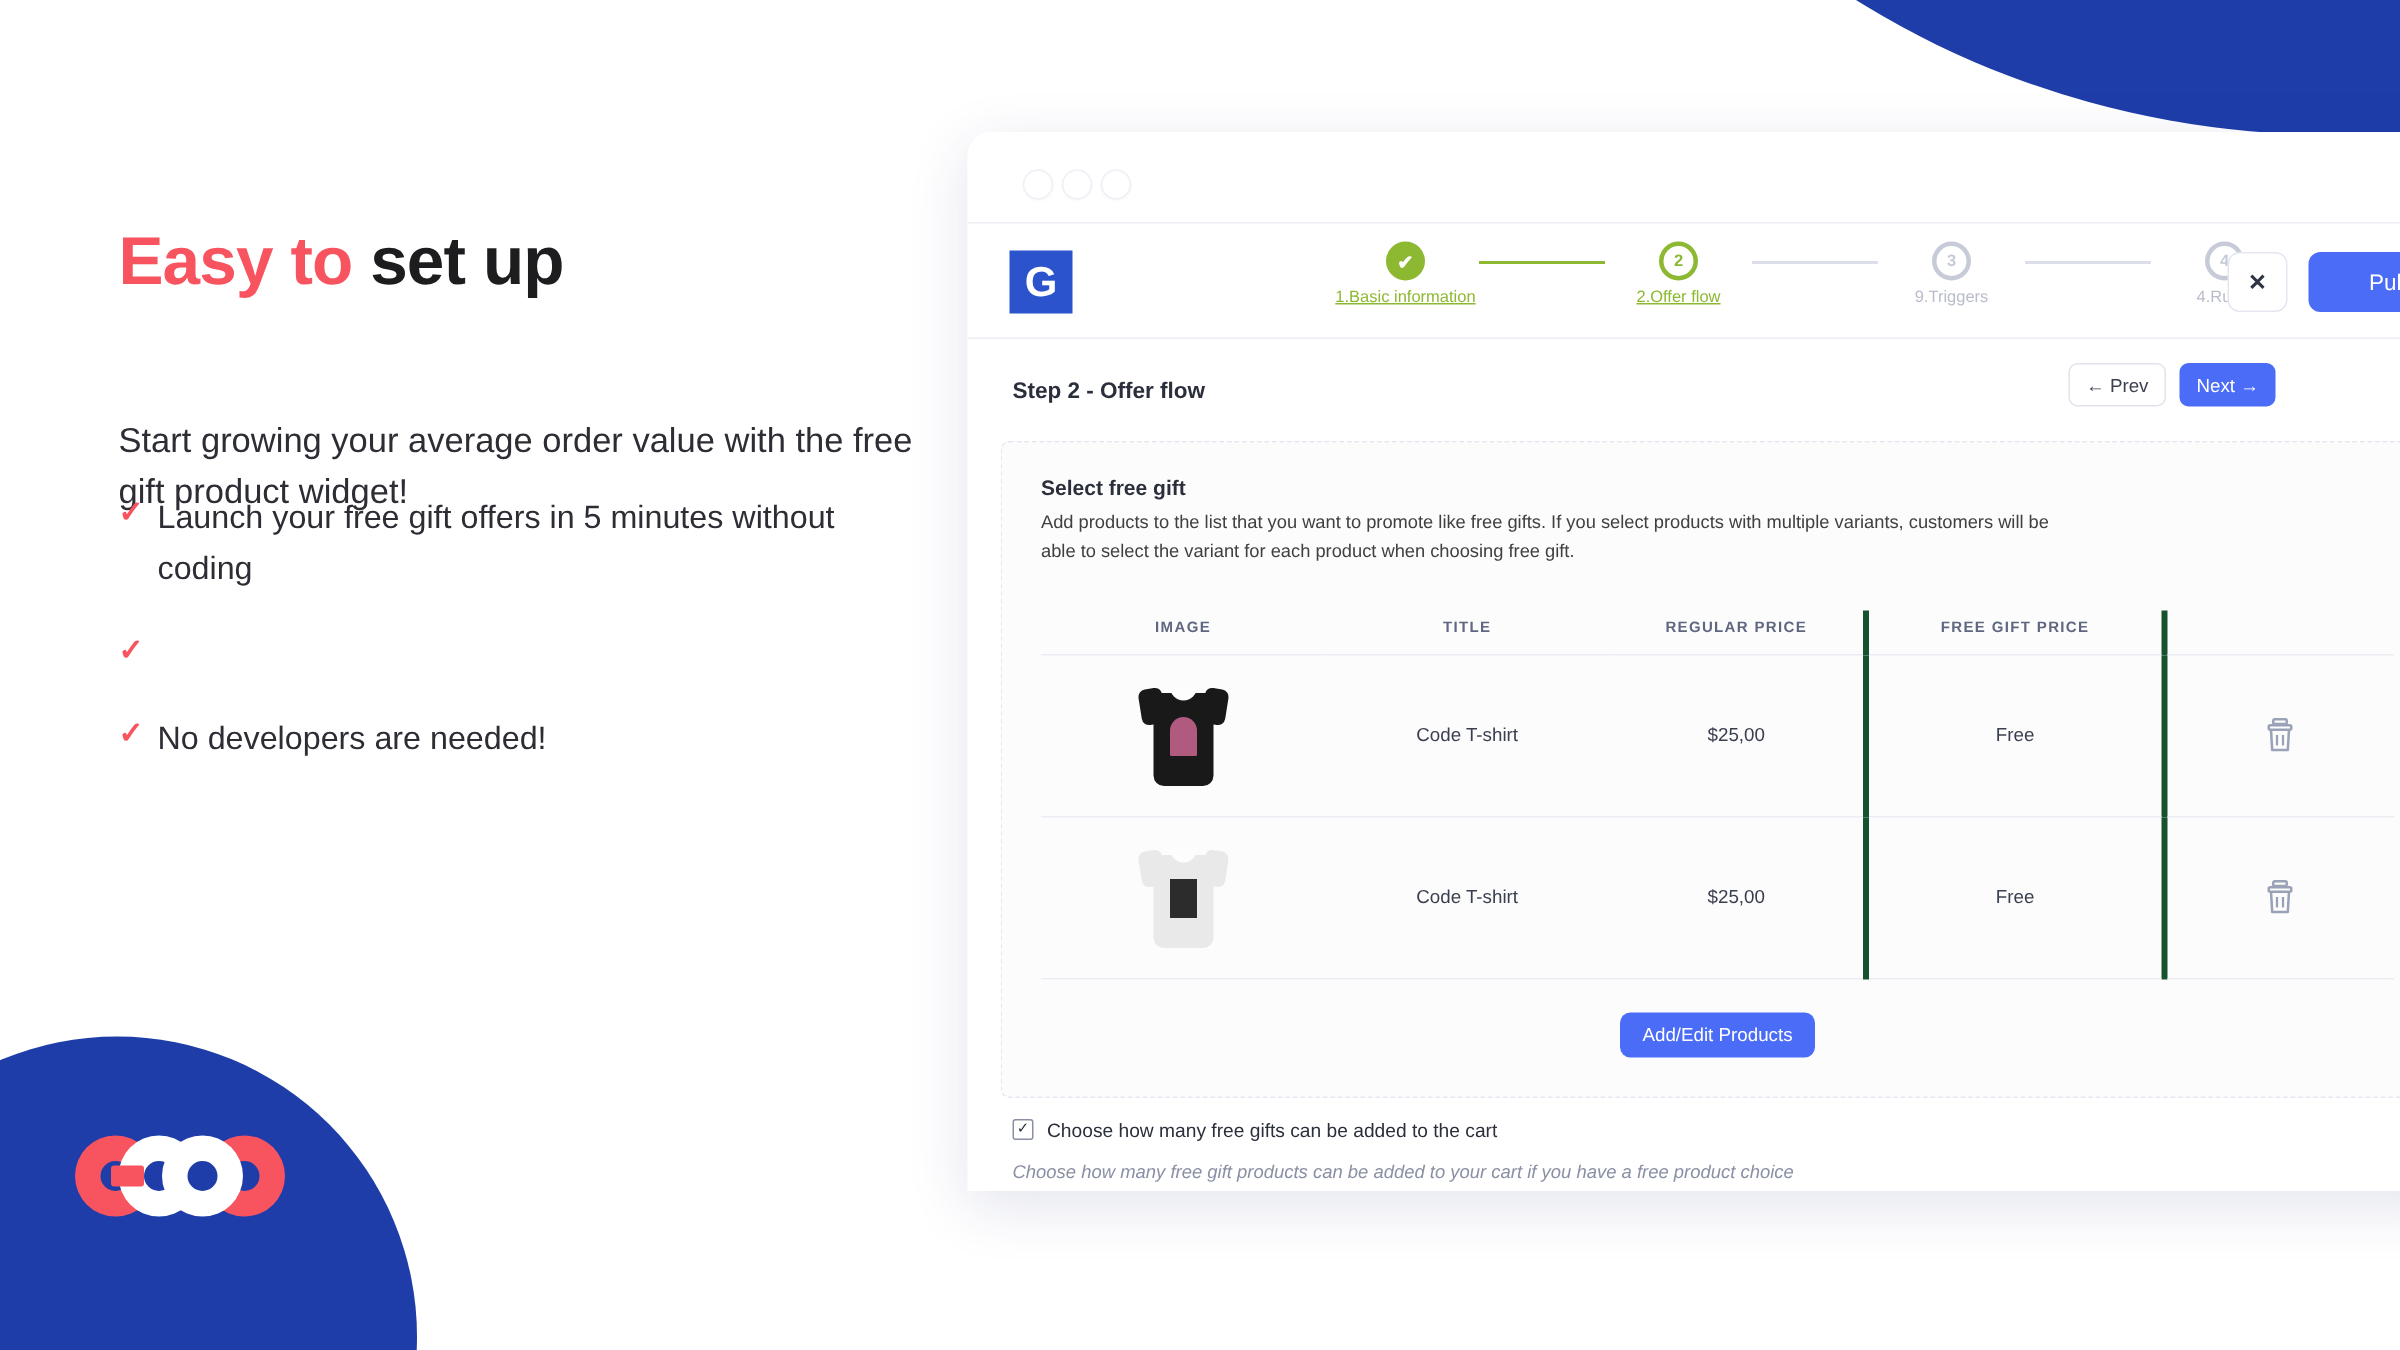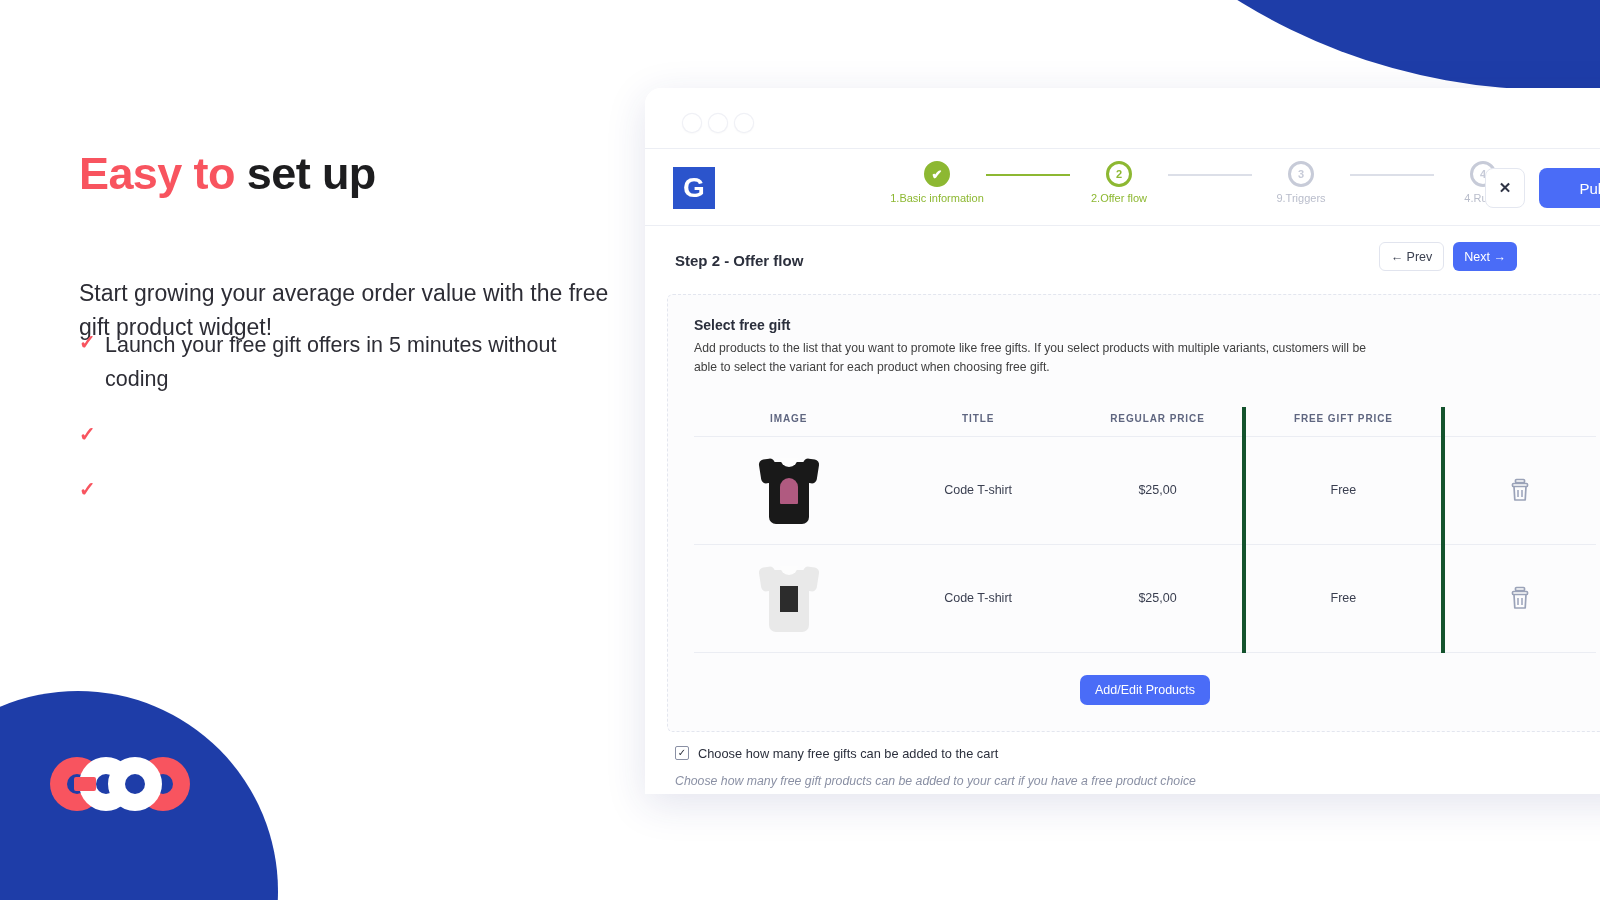--- a/index.html
+++ b/index.html
@@ -102,21 +102,21 @@
   .step-circle {
     width:26px; height:26px; border-radius:50%;
     margin: 0 auto 5px auto;
     display:flex; align-items:center; justify-content:center;
     font-size:11px; font-weight:600; line-height:1;
     border: 3px solid #C7CBD8; color:#C7CBD8; background:#fff;
   }
   .step.done .step-circle { background:#8DB832; border-color:#8DB832; color:#fff; font-size:13px; }
   .step.active .step-circle { border-color:#8DB832; color:#8DB832; }
   .step-label { font-size:11px; color:#B9BDCB; white-space:nowrap; }
-  .step.done .step-label, .step.active .step-label { color:#8DB832; }
+  .step.done .step-label, .step.active .step-label { color:#8DB832;text-decoration:underline; }
   .connector { width:84px; height:2px; margin-top:13px; background:#DCDFE8; }
   .connector.done { background:#8DB832; }
 
   .close-btn {
     position:absolute; right: 120px; top: 19px;
     width:40px; height:40px; border-radius:8px;
     border:1px solid #e4e7f0; background:#fff;
     display:flex; align-items:center; justify-content:center;
     font-size:15px; color:#2f3445; font-weight:700;
   }
@@ -239,20 +239,21 @@
   <div class="bullets">
     <div class="bullet">
       <span class="bullet-check">✓</span>
       <span class="bullet-text">Launch your free gift offers in 5 minutes without coding</span>
     </div>
     <div class="bullet" style="margin-bottom:26px">
       <span class="bullet-check">✓</span>
     </div>
     <div class="bullet">
       <span class="bullet-check">✓</span>
+      <span class="bullet-text">No developers are needed!</span>
     </div>
   </div>
 
   <div class="browser">
 
     <div class="browser-bar">
       <span class="dot dot1"></span>
       <span class="dot dot2"></span>
       <span class="dot dot3"></span>
     </div>

